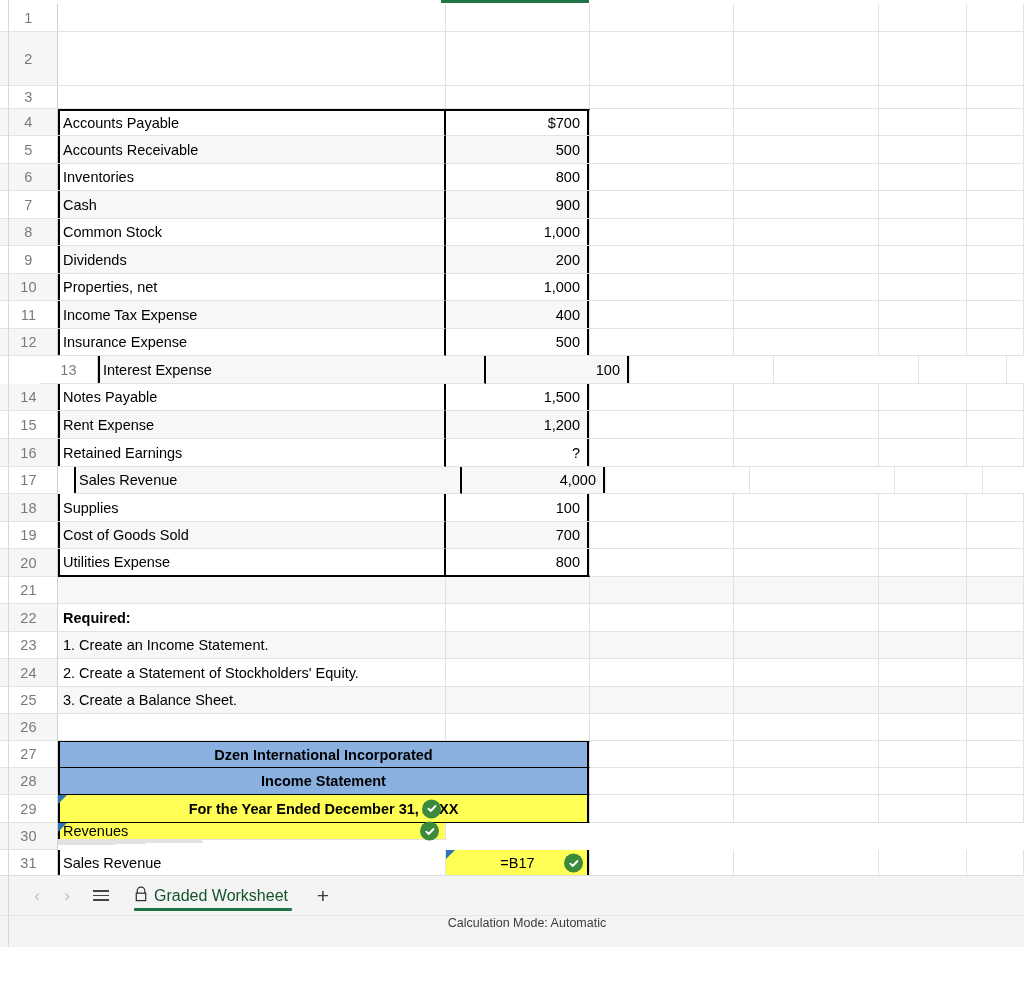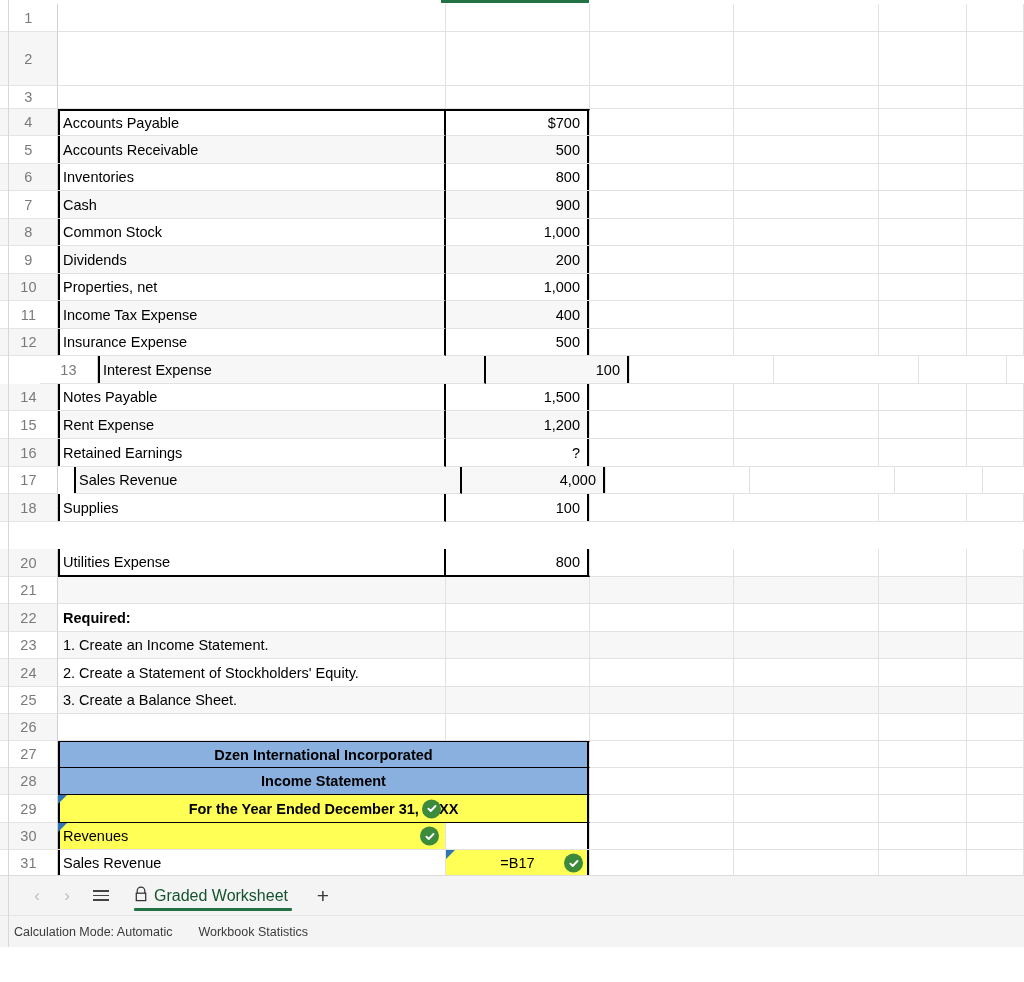--- a/index.html
+++ b/index.html
@@ -203,24 +203,25 @@
 
   
   #statusbar {
     position: absolute;
     left: 0; top: 915px;
     width: 1024px; height: 32px;
     background: #f4f4f4;
     border-top: 1px solid #e6e6e6;
     display: flex;
     align-items: center;
-    padding-left: 14px;
+    padding-left: 30px;
     gap: 26px;
     font-size: 12.5px;
     color: #3b3b3b;
+    flex-direction: column;
   }
   #bottom-pad {
     position: absolute;
     left: 0; top: 947px;
     width: 1024px; height: 35px;
     background: #ffffff;
   }
   .vline-left {
     position: absolute;
     left: 8px; top: 0;
@@ -485,20 +486,35 @@
           </div>
         </div>
         <div class="row" style="top: 494px; height: 28px;">
           <div class="rowhdr alt" style="height: 28px;">18</div>
           <div class="cellrow" style="height: 28px;">
             <div class="cell colA white boxleftA divAB">
               <span>Supplies</span>
             </div>
             <div class="cell colB white boxrightB num">
               <span>100</span>
+            </div>
+            <div class="cell colC white"></div>
+            <div class="cell colD white"></div>
+            <div class="cell colE white"></div>
+            <div class="cell colF white"></div>
+          </div>
+        </div>
+        <div class="row" style="top: 522px; height: 27px;">
+          <div class="rowhdr" style="height: 27px;">19</div>
+          <div class="cellrow" style="height: 27px;">
+            <div class="cell colA stripe boxleftA divAB">
+              <span>Cost of Goods Sold</span>
+            </div>
+            <div class="cell colB stripe boxrightB num">
+              <span>700</span>
             </div>
             <div class="cell colC white"></div>
             <div class="cell colD white"></div>
             <div class="cell colE white"></div>
             <div class="cell colF white"></div>
           </div>
         </div>
         <div class="row" style="top: 549px; height: 28px;">
           <div class="rowhdr alt" style="height: 28px;">20</div>
           <div class="cellrow" style="height: 28px;">
@@ -625,21 +641,21 @@
               </div>
             </div>
             <div class="cell colC white"></div>
             <div class="cell colD white"></div>
             <div class="cell colE white"></div>
             <div class="cell colF white"></div>
           </div>
         </div>
         <div class="row" style="top: 823px; height: 27px;">
           <div class="rowhdr alt" style="height: 27px;">30</div>
-          <div class="cellrow" style="height: 27px;">
+          <div class="cellrow" style="height: 27px; flex-direction: column;">
             <div class="cell colA fill-yellow blk-l">
               <span>Revenues</span>
               <div class="corner-mark"></div>
               <div class="check-badge" style="right: 6px; top: 50%; transform: translateY(-50%);">
                 <svg width="12" height="12" viewBox="0 0 12 12">
                   <path d="M2.4 6.2l2.3 2.3 4.8-5" fill="none" stroke="#fff" stroke-width="1.9" stroke-linecap="round" stroke-linejoin="round"></path>
                 </svg>
               </div>
             </div>
             <div class="cell colB white blk-r"></div>

